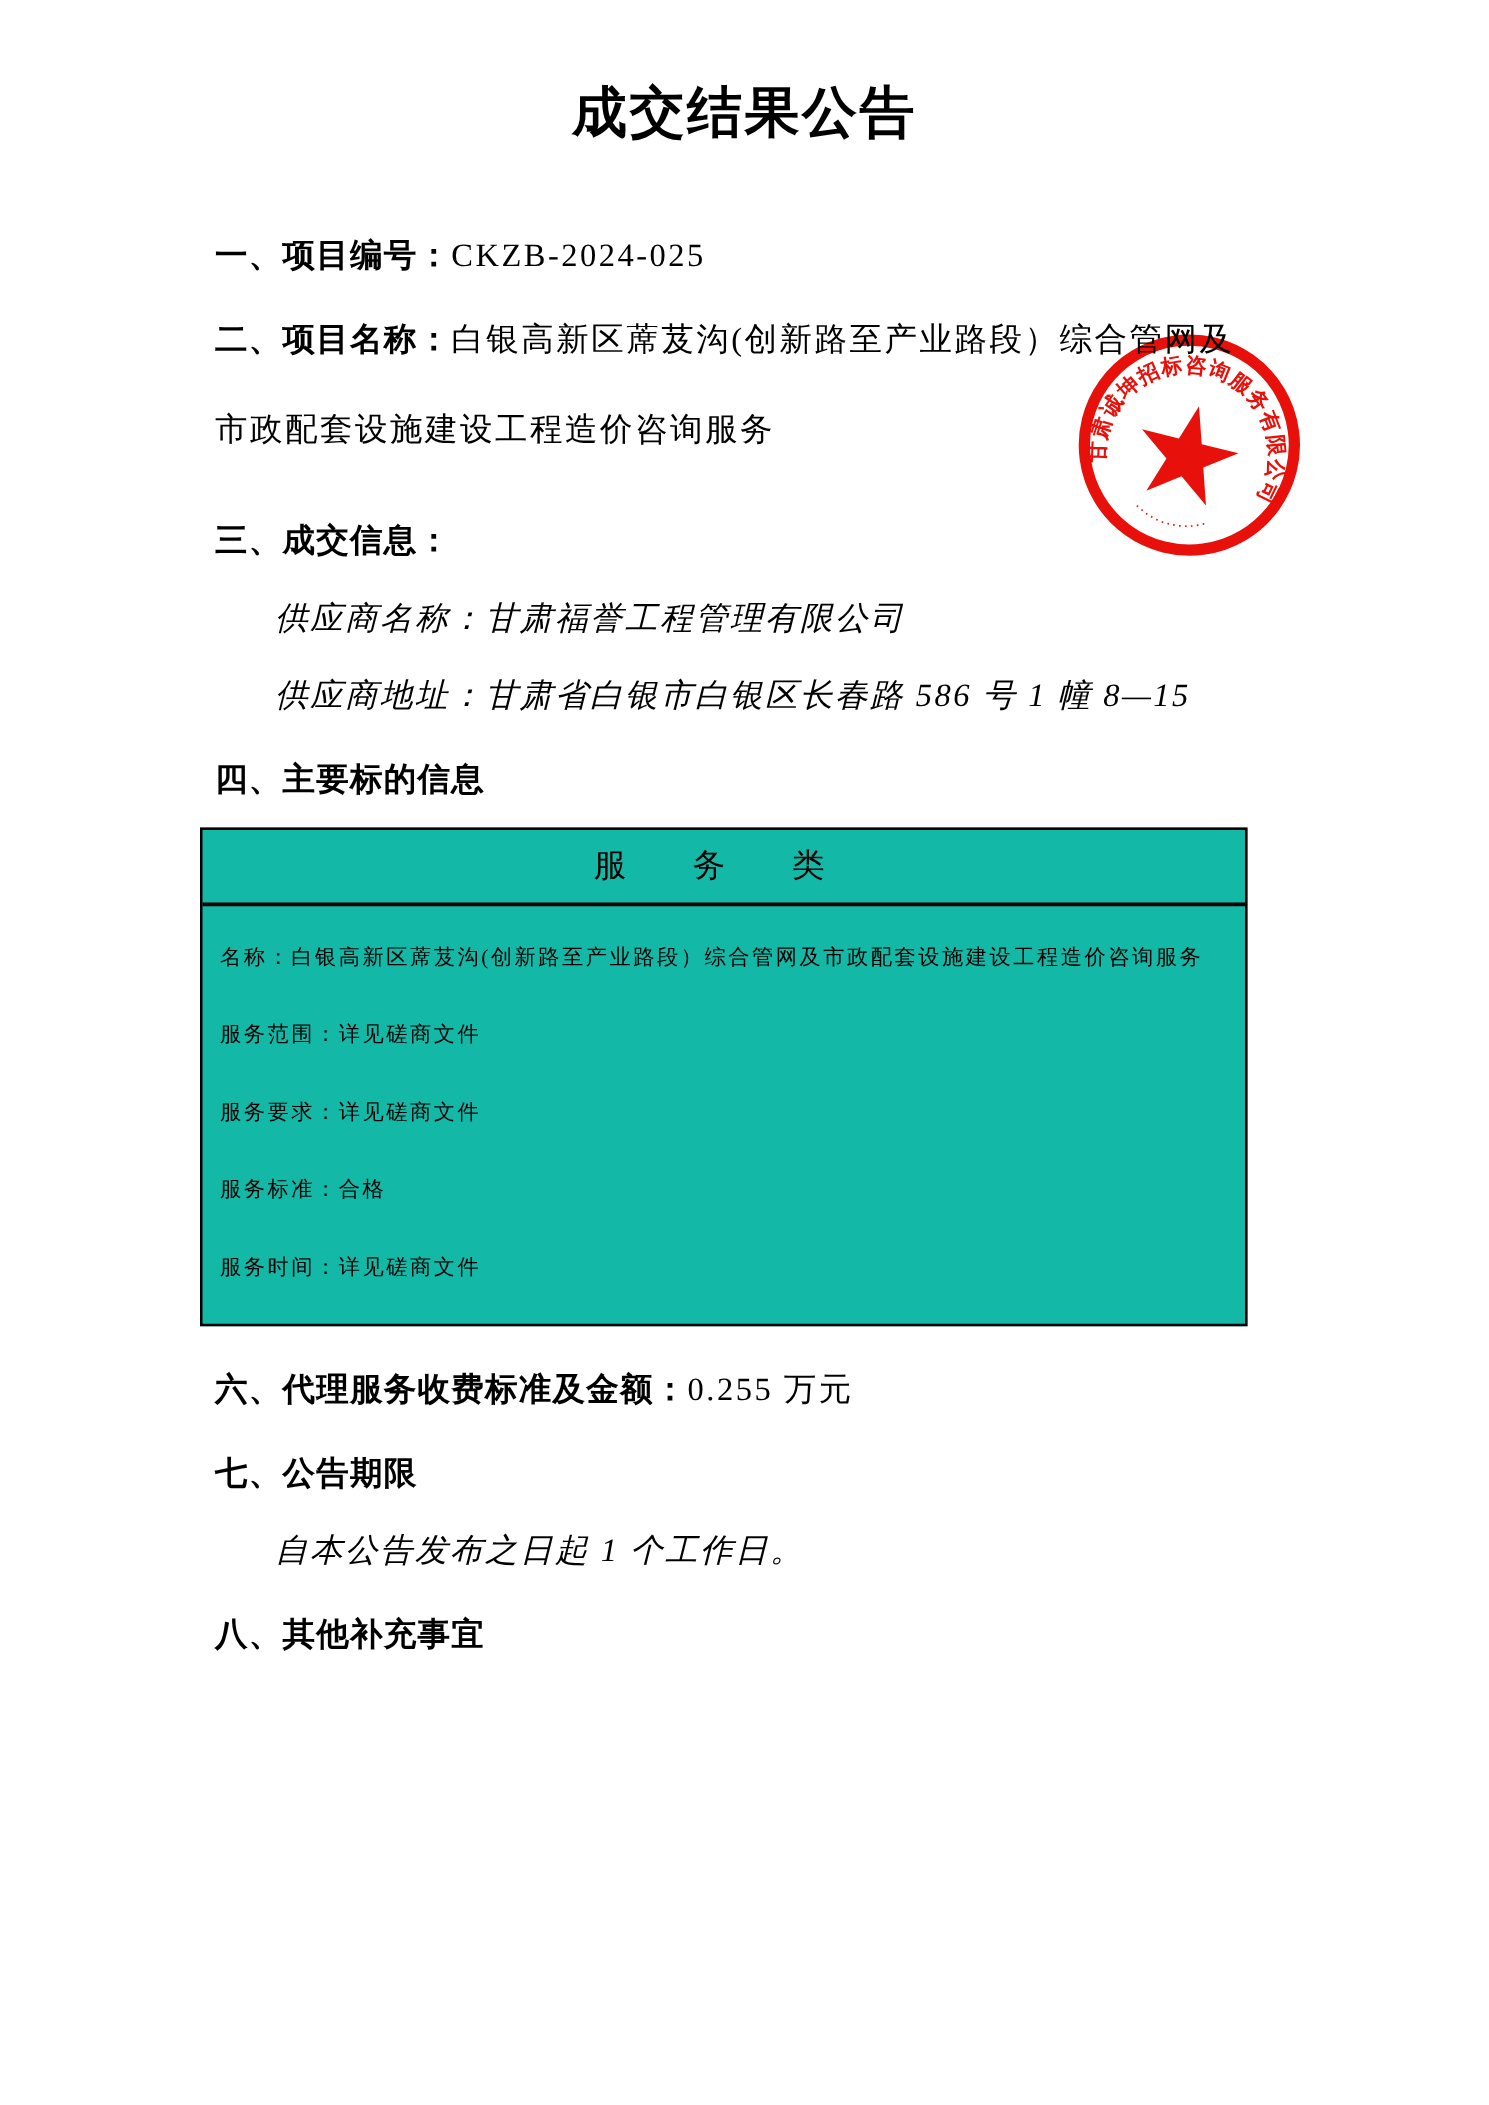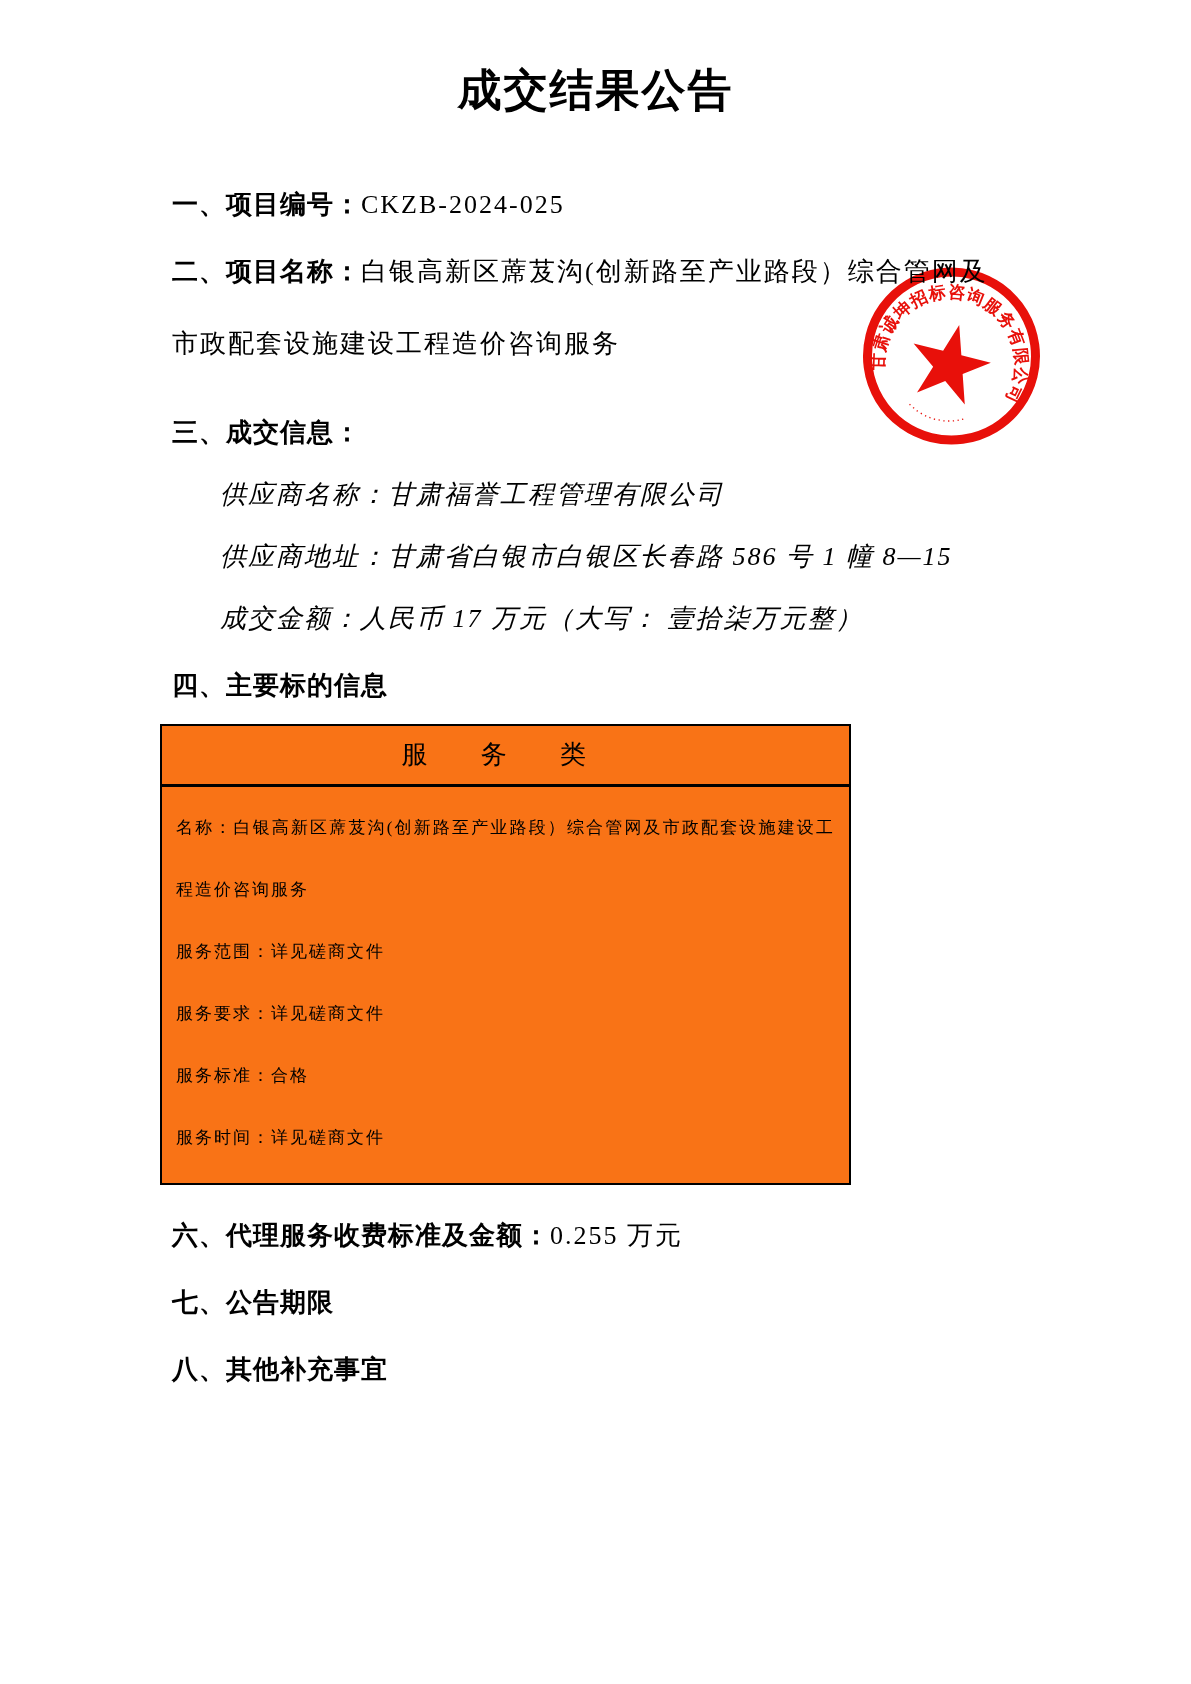--- a/index.html
+++ b/index.html
@@ -23,22 +23,22 @@
     font-weight:700;letter-spacing:1px;
   }
   .value{font-weight:400;}
   .indent{margin-left:220px;font-style:italic;}
   .first-line{margin-top:74px;}
   .cont{margin-top:40px;}
   .sec3{margin-top:56px;}
   .sub{margin-top:30px;}
   
   .stable{
-    margin:22px 0 0 160px;width:691px;border:2px solid #000;
-    box-sizing:border-box;background:#f97316;
+    margin:22px 0 0 160px;width:838px;border:2px solid #000;
+    box-sizing:border-box;background:#14b8a6;
   }
   .stable-header{
     text-align:center;font-size:26px;line-height:58px;height:58px;
     letter-spacing:0.9em;border-bottom:3px solid #000;
   }
   .stable-body{padding:10px 14px 14px 14px;}
   .stable-body p{
     margin:0;font-size:17px;line-height:62px;letter-spacing:2px;
     text-align:justify;
   }
@@ -58,39 +58,39 @@
   <h1 class="title">成交结果公告</h1>
 
   <p class="line first-line"><span class="label">一、项目编号：</span><span class="value">CKZB-2024-025</span></p>
 
   <p class="line"><span class="label">二、项目名称：</span><span class="value">白银高新区蓆芨沟(创新路至产业路段）综合管网及</span></p>
   <p class="line cont">市政配套设施建设工程造价咨询服务</p>
 
   <p class="line sec3"><span class="label">三、成交信息：</span></p>
   <p class="line sub indent">供应商名称：甘肃福誉工程管理有限公司</p>
   <p class="line sub indent">供应商地址：甘肃省白银市白银区长春路 586 号 1 幢 8—15</p>
-  <p class="line sub indent">成交金额：人民币 17 万元（大写： 壹拾柒万元整）</p>
 
   <p class="line"><span class="label">四、主要标的信息</span></p>
 
   <div class="stable">
     <div class="stable-header">服 务 类</div>
     <div class="stable-body">
       <p>名称：白银高新区蓆芨沟(创新路至产业路段）综合管网及市政配套设施建设工程造价咨询服务</p>
       <p>服务范围：详见磋商文件</p>
       <p>服务要求：详见磋商文件</p>
       <p>服务标准：合格</p>
       <p>服务时间：详见磋商文件</p>
     </div>
   </div>
 
 
   <p class="line"><span class="label">六、代理服务收费标准及金额：</span><span class="value">0.255 万元</span></p>
 
   <p class="line"><span class="label">七、公告期限</span></p>
+  <p class="line sub indent">自本公告发布之日起 1 个工作日。</p>
 
   <p class="line"><span class="label">八、其他补充事宜</span></p>
 
   <svg class="stamp" viewBox="0 0 192 192" xmlns="http://www.w3.org/2000/svg">
     <defs>
       <path id="arcTop" d="M 32 118 A 66 66 0 1 1 160 118" fill="none"></path>
       <path id="arcBottom" d="M 52 142 A 58 58 0 0 0 140 142" fill="none"></path>
     </defs>
     <circle cx="96" cy="94" r="84" fill="none" stroke="#e8100a" stroke-width="9"></circle>
     <polygon fill="#e8100a" points="96,62 105.4,90.9 135.8,90.9 111.2,108.8 120.6,137.7 96,119.8 71.4,137.7 80.8,108.8 56.2,90.9 86.6,90.9"></polygon>

